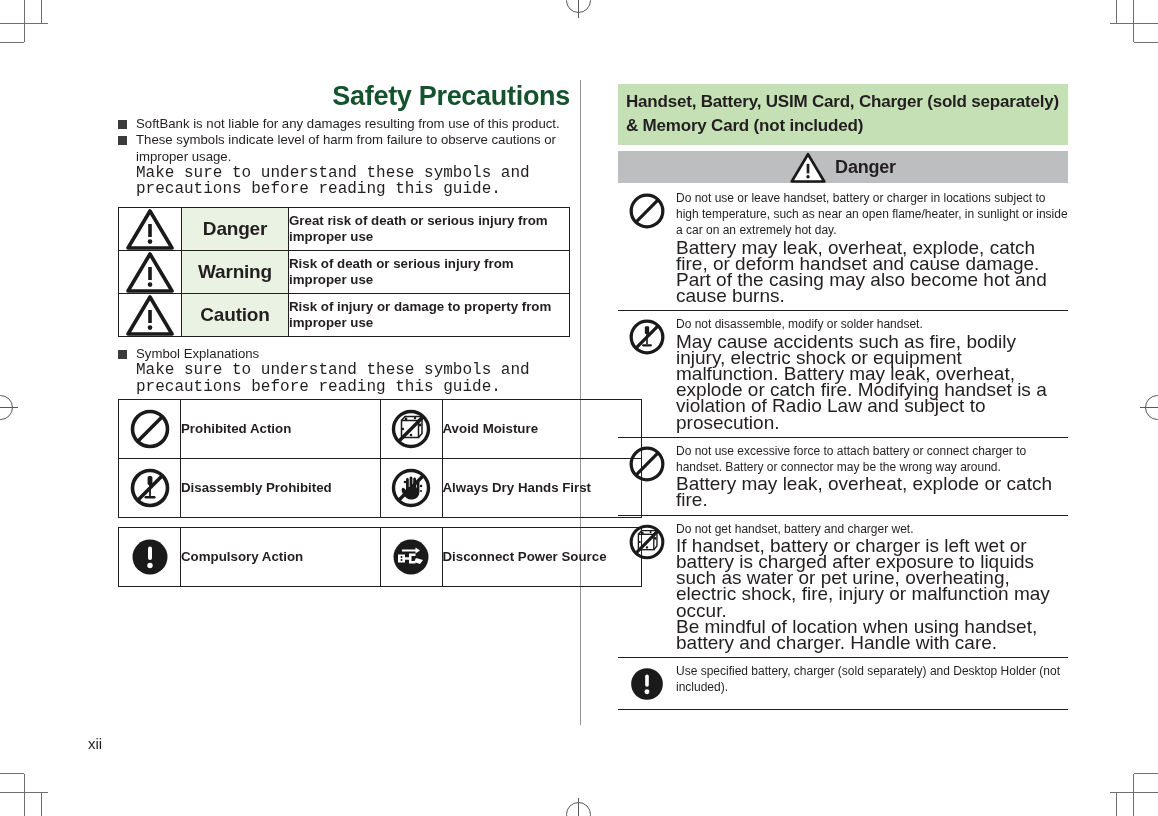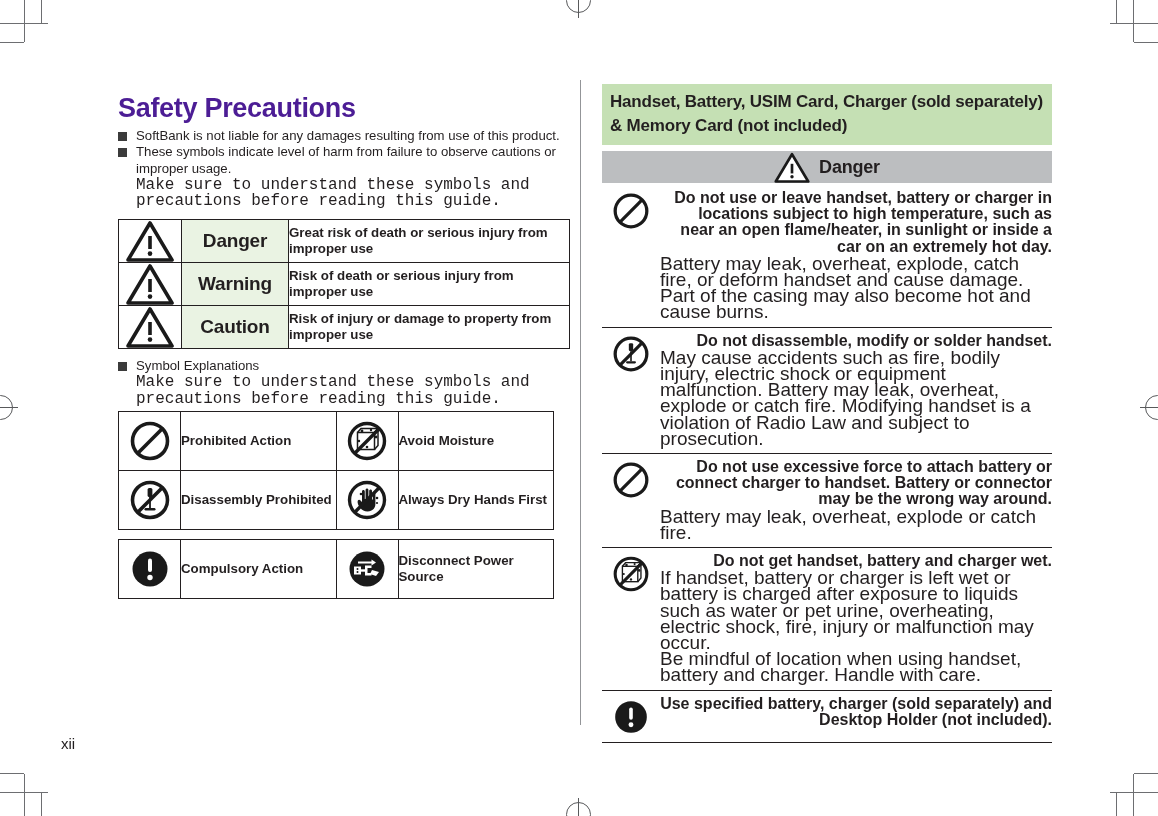--- a/index.html
+++ b/index.html
@@ -47,26 +47,27 @@
 
   
   .left-col {
     position: absolute;
     left: 118px;
     top: 82px;
     width: 452px;
   }
 
   h1.title {
-    margin: 12px 0 4px 0;
+    margin: 0 0 4px 0;
     font-size: 27px;
     font-weight: bold;
-    color: #4c1d95;
+    color: #14532d;
     letter-spacing: -0.3px;
     line-height: 1.1;
+    text-align: right;
   }
 
   .bullet-list { margin: 0; padding: 0; }
 
   .bullet-item {
     position: relative;
     padding-left: 18px;
     font-size: 13.2px;
     line-height: 16.4px;
     margin-bottom: 0px;
@@ -123,21 +124,21 @@
     display: inline-block;
     width: 48px;
     height: 42px;
     position: relative;
     vertical-align: middle;
   }
 
   
   table.sym-table {
     border-collapse: collapse;
-    width: 436px;
+    width: 524px;
     table-layout: fixed;
     border: 1.5px solid #231f20;
   }
   table.sym-table.second { margin-top: 9px; }
   table.sym-table td {
     border: 1.5px solid #231f20;
     vertical-align: middle;
     padding: 0;
   }
   td.sy-icon {
@@ -172,30 +173,30 @@
     position: absolute;
     left: 0;
     top: 4px;
     width: 9px;
     height: 9px;
     background: #3b3b3b;
   }
 
   .page-num {
     position: absolute;
-    left: 61px;
+    left: 88px;
     top: 735px;
     font-size: 15px;
     color: #231f20;
   }
 
   
   .right-col {
     position: absolute;
-    left: 602px;
+    left: 618px;
     top: 84px;
     width: 450px;
   }
 
   .section-head {
     background: #c5e0b4;
     font-size: 17px;
     font-weight: bold;
     line-height: 24px;
     padding: 6px 8px 7px 8px;
@@ -227,25 +228,24 @@
     border-top: 1.4px solid #231f20;
   }
   .entry .e-icon {
     width: 58px;
     flex: 0 0 58px;
     padding-top: 2px;
     text-align: center;
   }
   .entry .e-body { flex: 1 1 auto; }
   .e-title {
-    font-size: 16px;
-    font-weight: bold;
+    font-size: 12px;
+    font-weight: normal;
     line-height: 16.2px;
     margin-bottom: 1px;
-    text-align: right;
   }
   .e-text {
     font-size: 19px;
     line-height: 16.2px;
   }
 </style>
 </head>
 <body>
 
 <div class="cropmark" style="left:0;top:0;width:80px;height:80px;">

